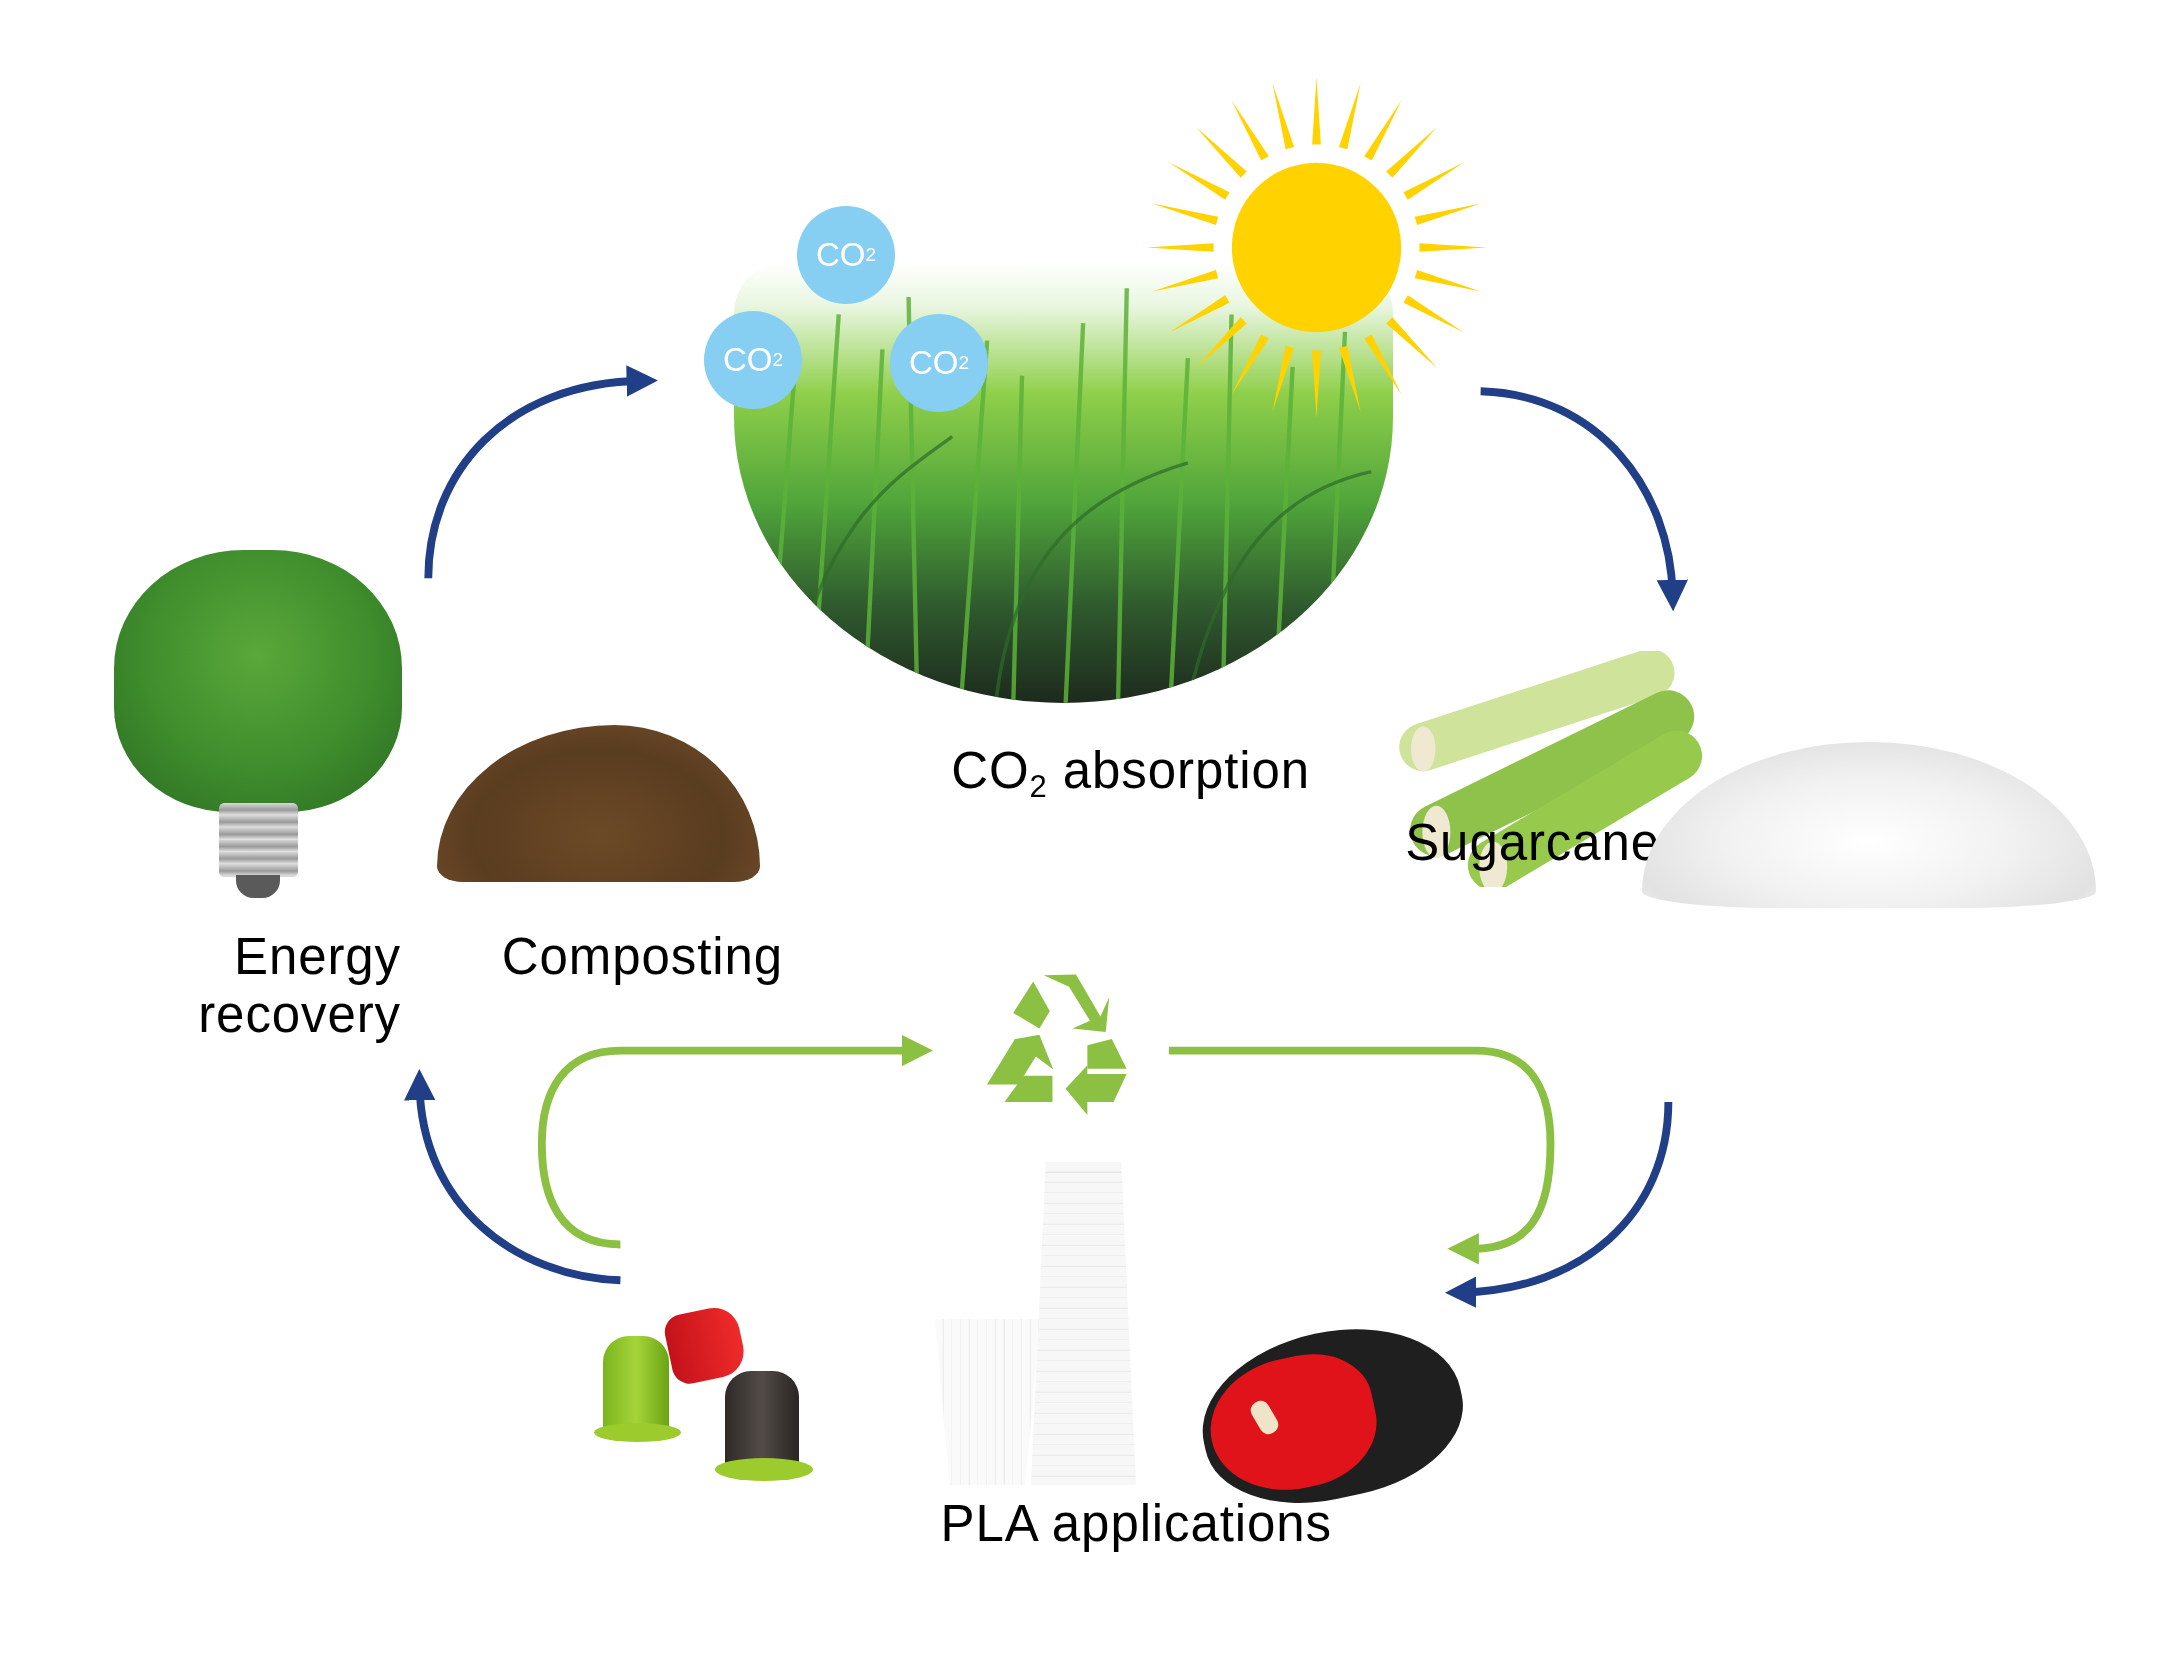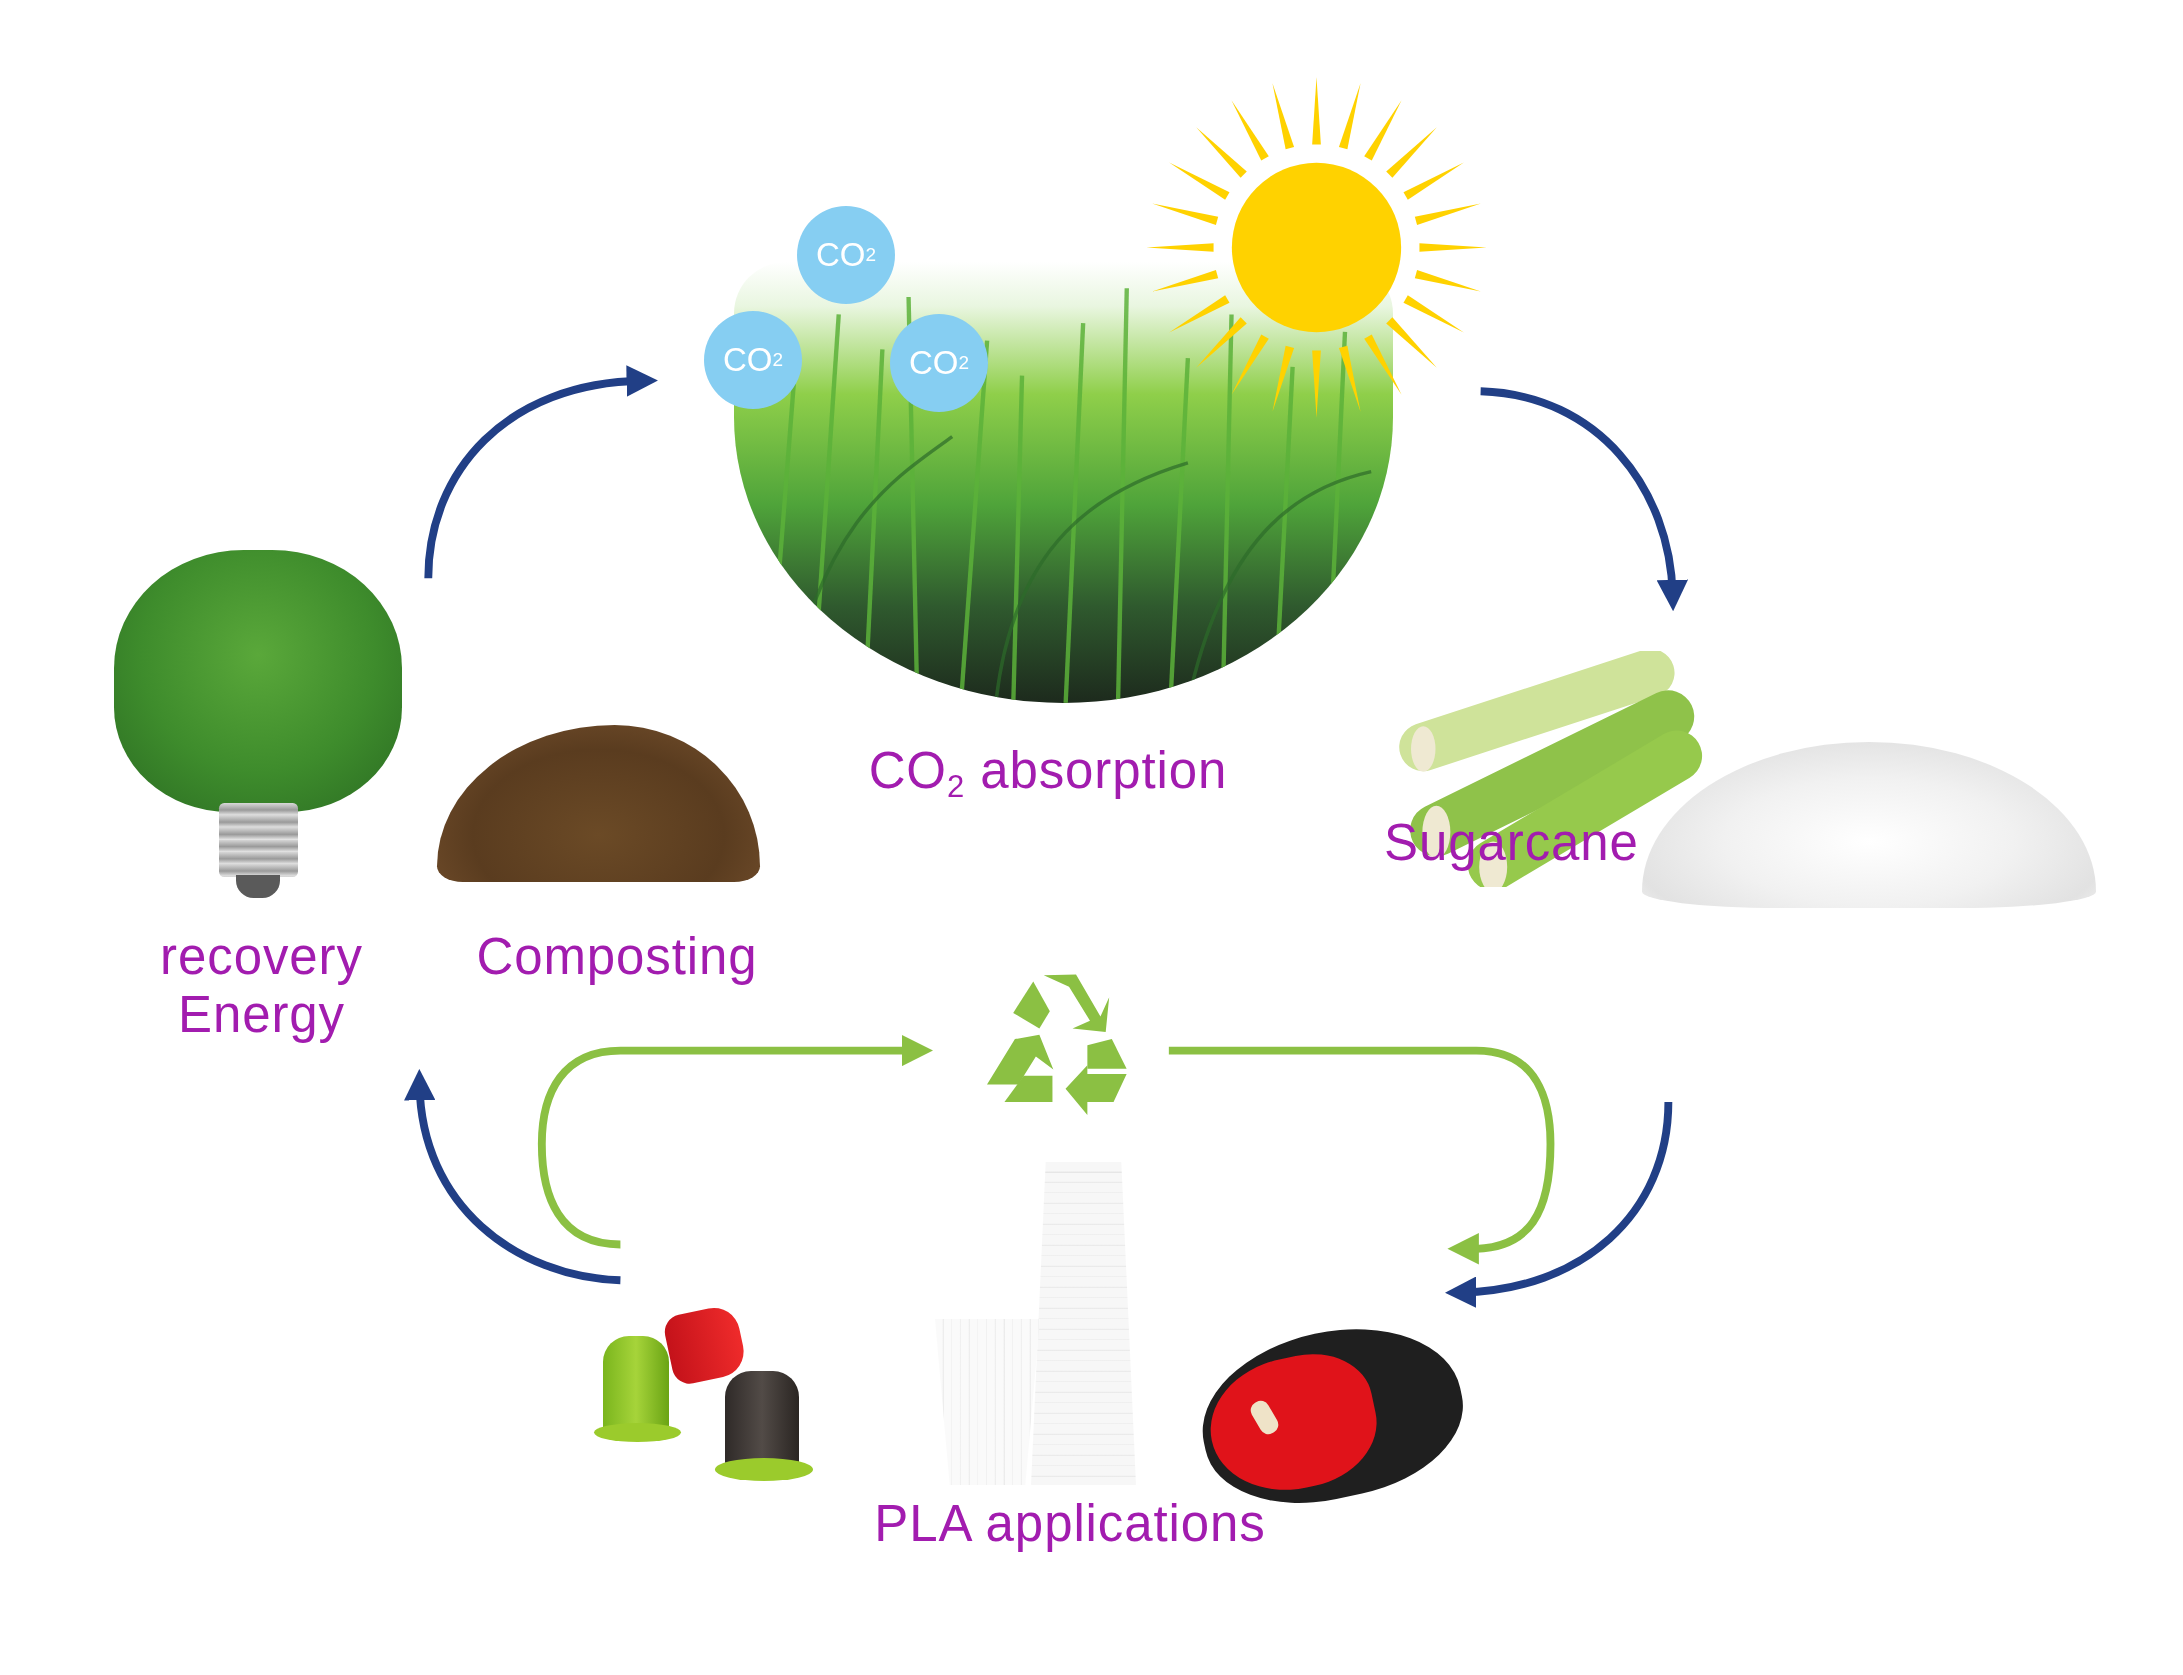--- a/index.html
+++ b/index.html
@@ -1,18 +1,18 @@
 <!DOCTYPE html>
 <html style="font-size:14px"><head>
 <meta charset="utf-8">
 <style>
   html,body{margin:0;padding:0;background:#ffffff;}
   body{width:2184px;height:1675px;position:relative;overflow:hidden;font-family:"Liberation Sans","DejaVu Sans",sans-serif;}
   .abs{position:absolute;}
-  .label{position:absolute;color:#a21caf;font-size:51px;line-height:58px;text-align:center;font-weight:400;letter-spacing:0.9px;white-space:nowrap;}
+  .label{position:absolute;color:#000000;font-size:51px;line-height:58px;text-align:right;font-weight:400;letter-spacing:0.9px;white-space:nowrap;}
   .label sub{font-size:31px;vertical-align:-8.7px;}
   svg.full{position:absolute;left:0;top:0;width:2184px;height:1675px;}
   .co2{position:absolute;width:98px;height:98px;border-radius:50%;background:#86cef2;color:#fff;font-size:33px;display:flex;align-items:center;justify-content:center;font-weight:300;}
   .co2 sub{font-size:19px;vertical-align:-8.7px;}
 </style>
 </head>
 <body>
 
 <svg class="full" viewBox="0 0 2500 1918">
   <defs>
@@ -112,22 +112,22 @@
 
 <div class="abs" style="left:105px;top:550px;width:306px;height:349px;">
   <div class="abs" style="left:8.7px;top:0;width:288px;height:262px;border-radius:45% 45% 40% 40%;background:radial-gradient(circle at 50% 40%,#5aa83a 0%,#3e8c2c 55%,#2a6b22 100%);"></div>
   <div class="abs" style="left:114px;top:253px;width:79px;height:74px;border-radius:5.2px;background:repeating-linear-gradient(180deg,#d9d9d9 0px,#9a9a9a 7px,#e4e4e4 12.2px);"></div>
   <div class="abs" style="left:131px;top:325px;width:44px;height:23px;border-radius:0 0 17.5px 17.5px;background:#5a5a5a;"></div>
 </div>
 
 <div class="abs" style="left:437px;top:725px;width:323px;height:157px;border-radius:55% 45% 8% 8% / 90% 90% 10% 10%;background:radial-gradient(ellipse at 50% 70%,#6b4a26 0%,#5a3c1f 55%,#7a5430 100%);"></div>
 
 <div class="label" style="left:122px;top:928px;width:279px;">
+  <div>Energy</div>
   <div>recovery</div>
-  <div>Energy</div>
 </div>
 
 <div class="label" style="left:451px;top:928px;width:332px;">Composting</div>
 
 <svg class="abs" style="left:1397px;top:651px;" width="306" height="236" viewBox="0 0 350 270">
   <g stroke-linecap="round">
     <line x1="30" y1="110" x2="290" y2="25" stroke="#cfe39a" stroke-width="55"></line>
     <line x1="45" y1="205" x2="310" y2="75" stroke="#8fc24a" stroke-width="60"></line>
     <line x1="110" y1="245" x2="320" y2="120" stroke="#96c94c" stroke-width="58"></line>
   </g>

